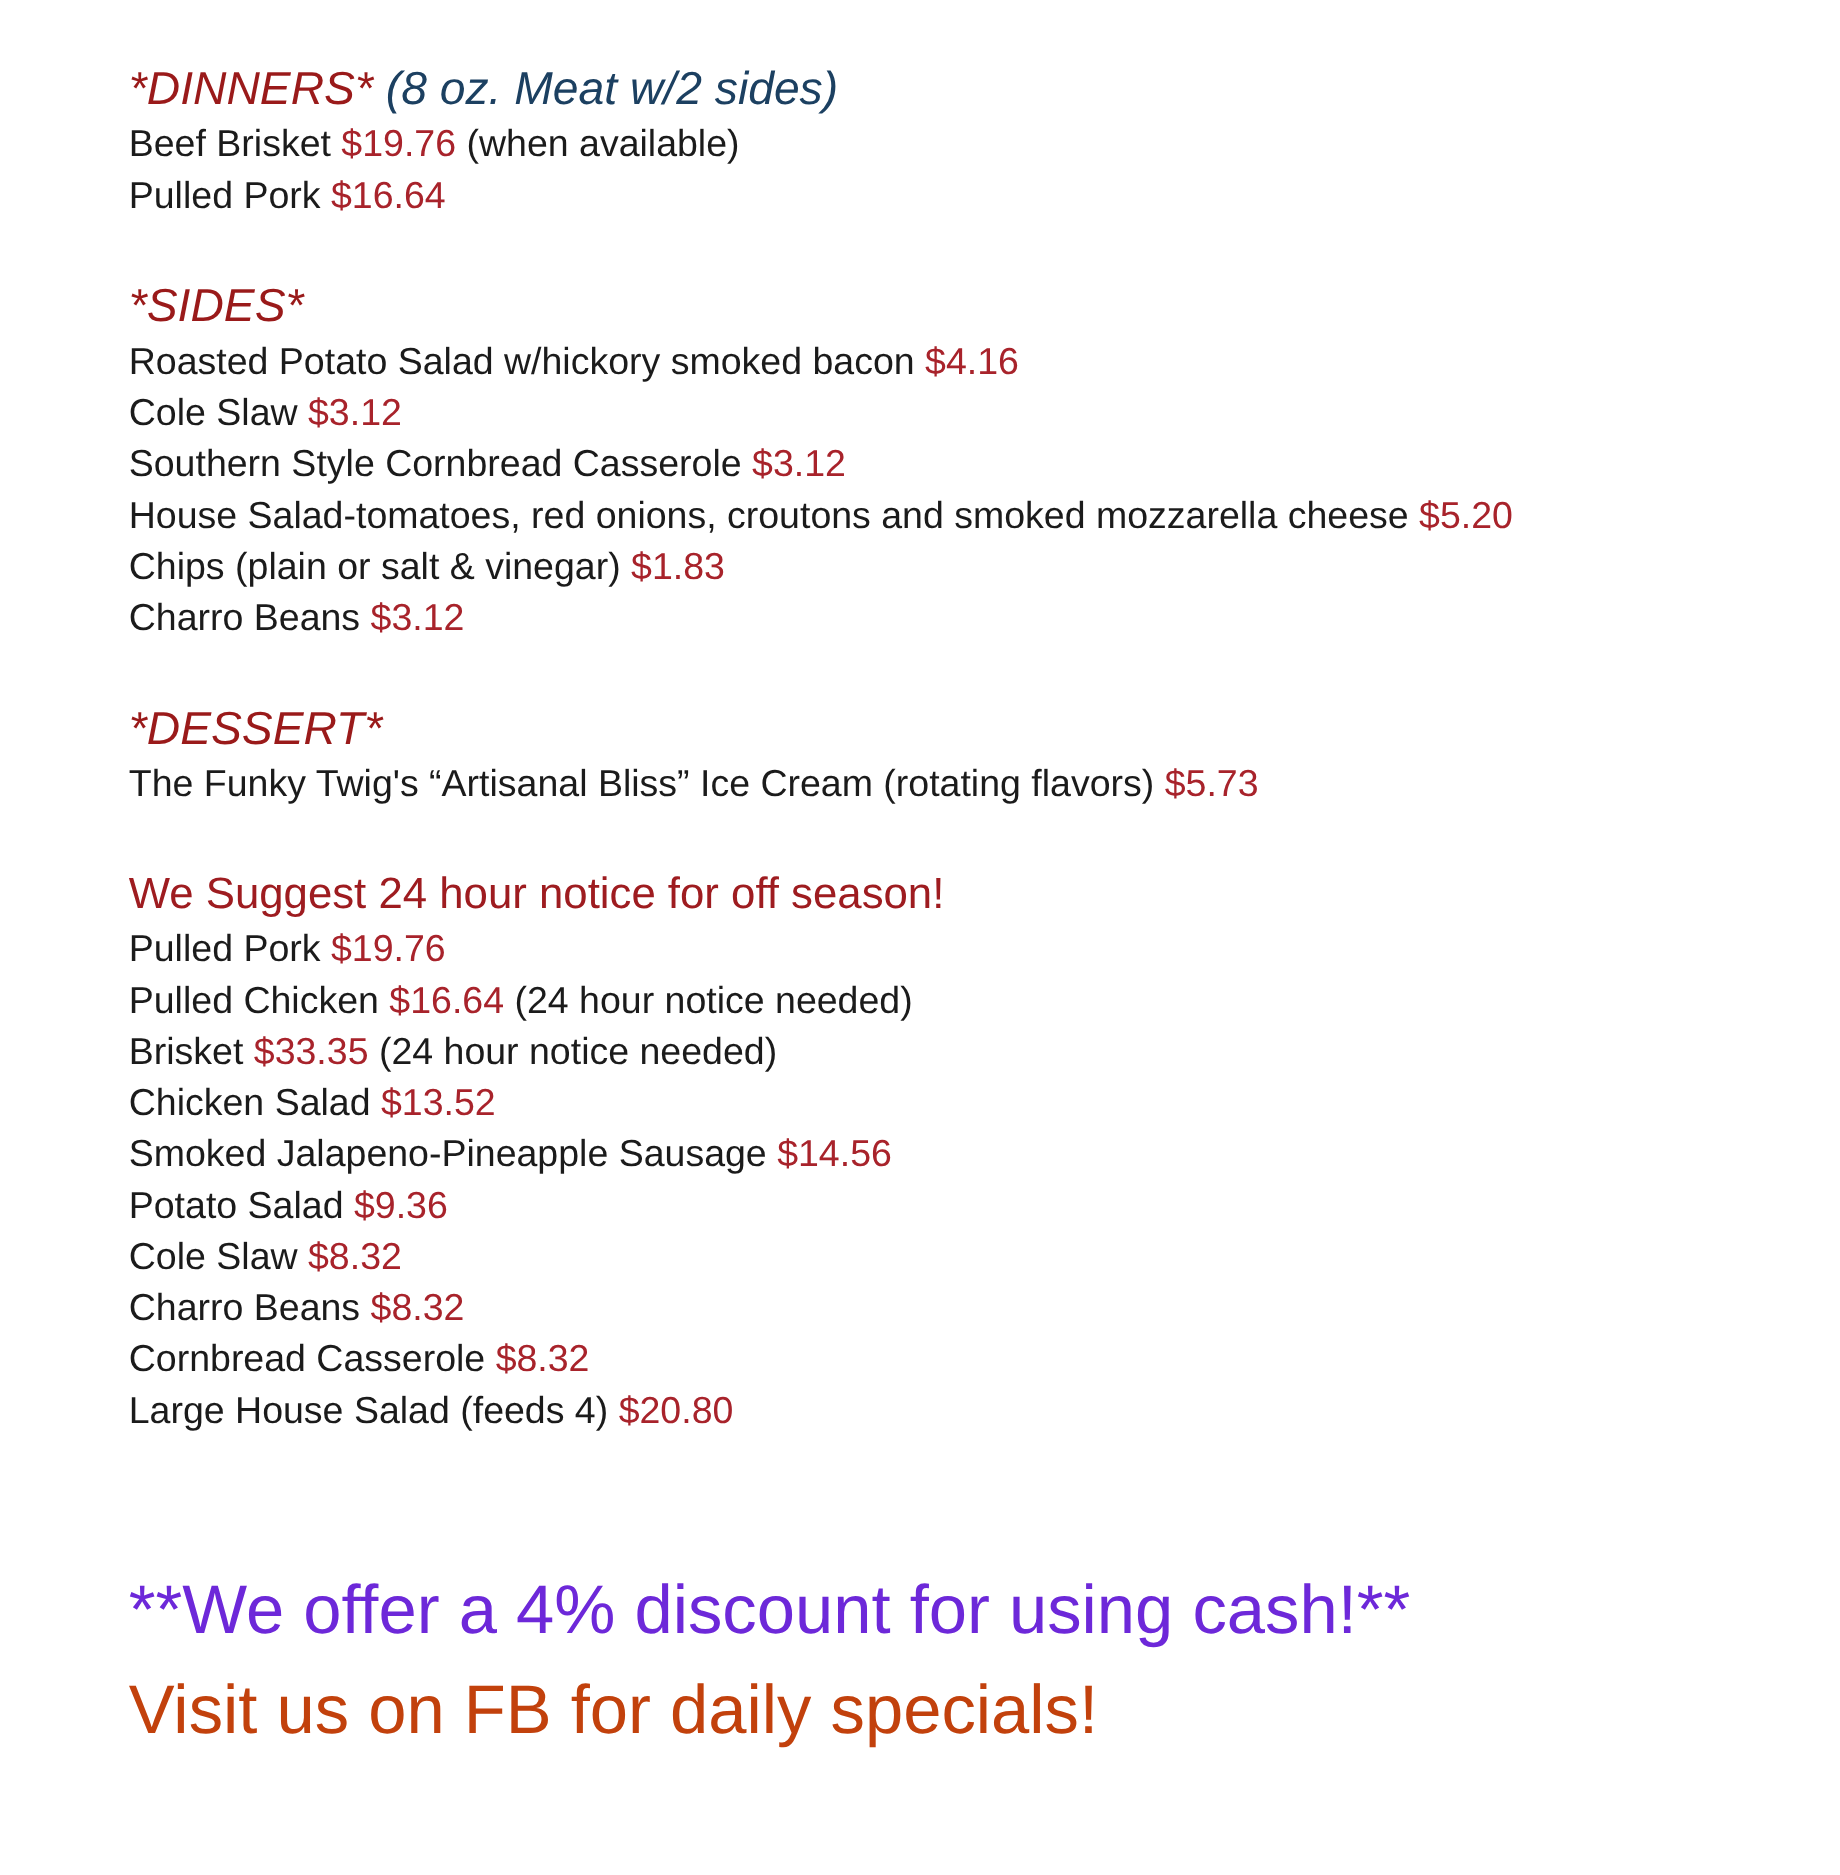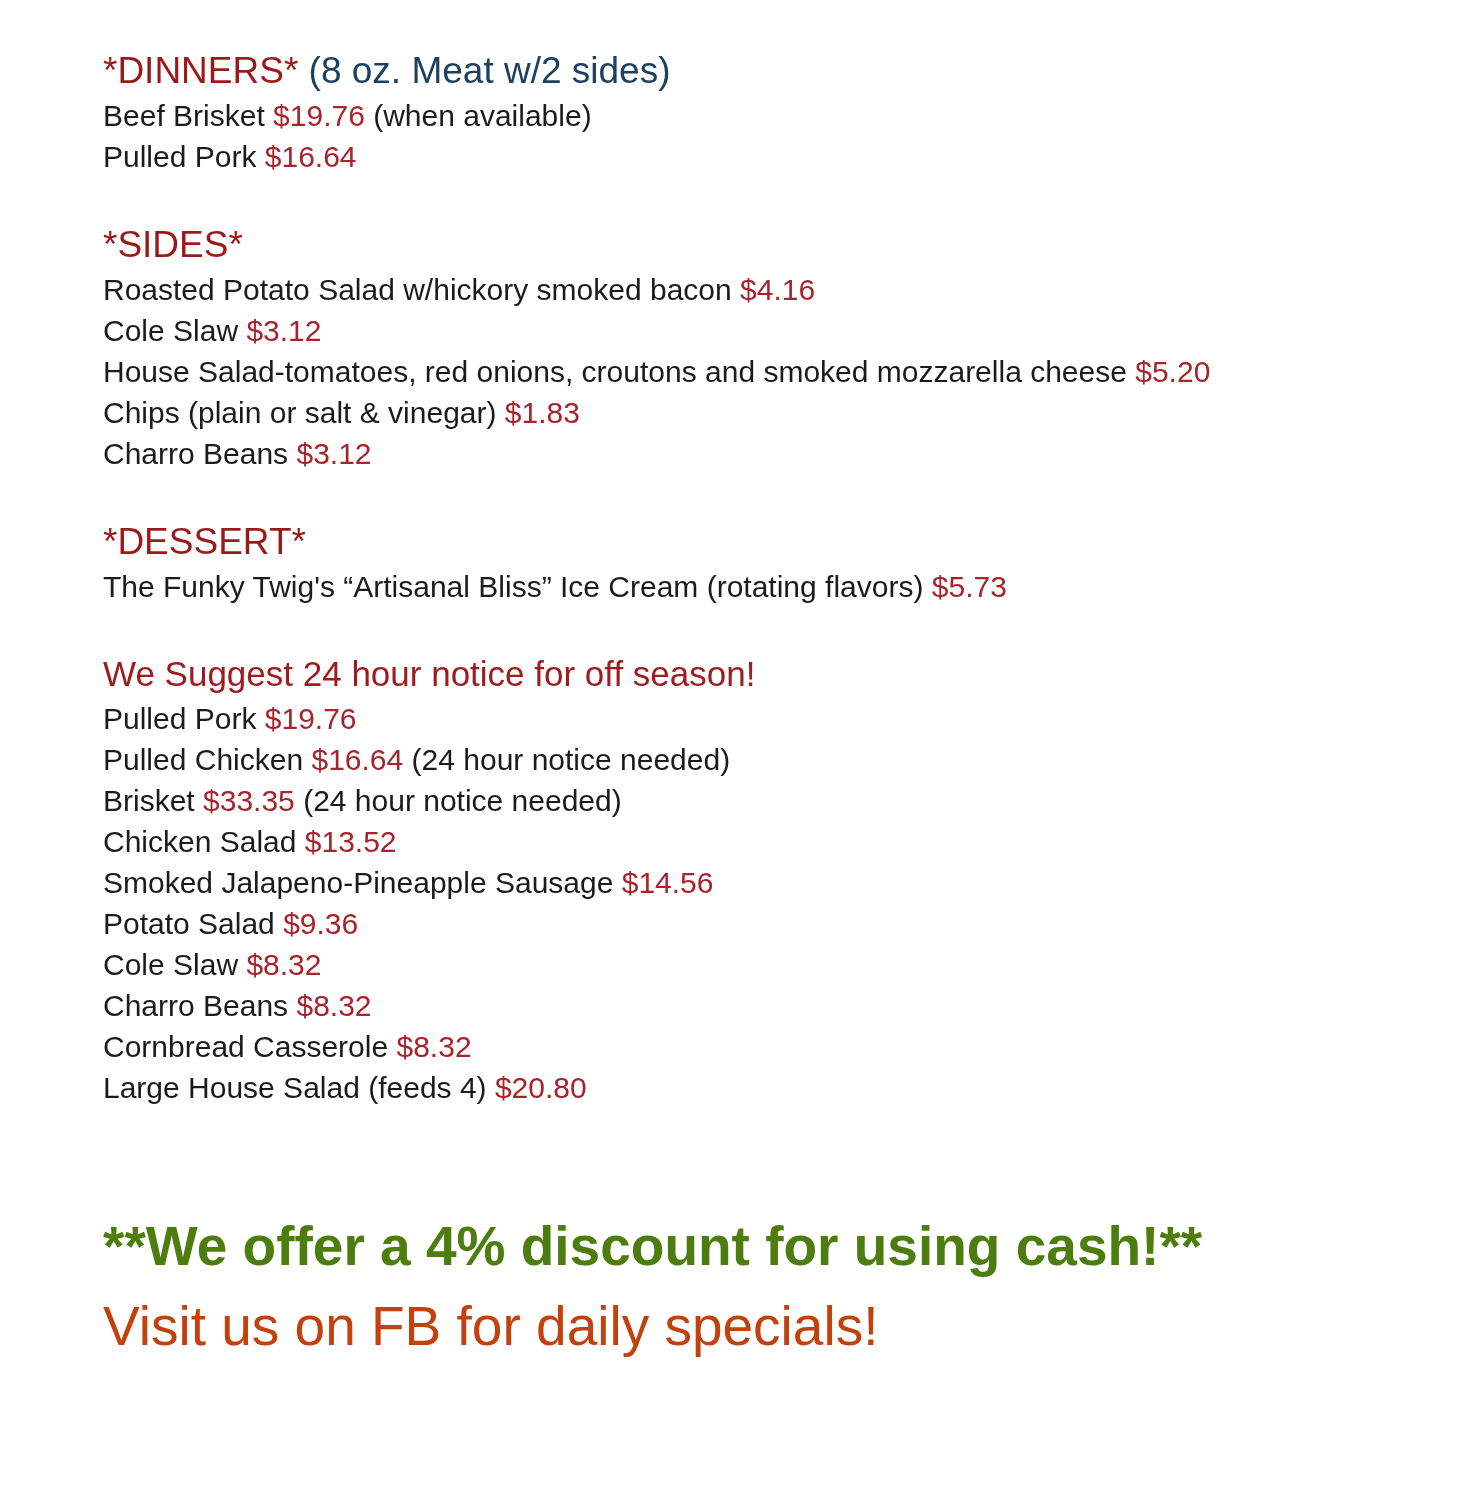--- a/index.html
+++ b/index.html
@@ -17,20 +17,21 @@
     padding: 46px 60px 40px 103px;
   }
   .section {
     margin: 0 0 43px 0;
   }
   .section-title-line {
     font-size: 37px;
     line-height: 49px;
     font-weight: 400;
     white-space: nowrap;
+    font-style: italic;
   }
   .section-title {
     color: #9a1a1a;
   }
   .section-title-suffix {
     color: #1c4061;
   }
   .section-sub {
     font-size: 35px;
     line-height: 48px;
@@ -52,23 +53,22 @@
   .item .nt {
     color: #1b1b1b;
     text-align: center;
   }
   .footer {
     margin-top: 98px;
   }
   .footer-cash {
     font-size: 55px;
     line-height: 80px;
-    color: #4d7c0f;
+    color: #6d28d9;
     white-space: nowrap;
-    font-weight: bold;
   }
   .footer-fb {
     font-size: 55px;
     line-height: 80px;
     color: #c2410c;
     white-space: nowrap;
   }
 </style>
 </head>
 <body>
@@ -94,20 +94,24 @@
   <div class="section">
     <div class="section-title-line">
       <span class="section-title">*SIDES*</span>
     </div>
     <div class="item">
       <span class="nm">Roasted Potato Salad w/hickory smoked bacon</span>
       <span class="pr">$4.16</span>
     </div>
     <div class="item">
       <span class="nm">Cole Slaw</span>
+      <span class="pr">$3.12</span>
+    </div>
+    <div class="item">
+      <span class="nm">Southern Style Cornbread Casserole</span>
       <span class="pr">$3.12</span>
     </div>
     <div class="item">
       <span class="nm">House Salad-tomatoes, red onions, croutons and smoked mozzarella cheese</span>
       <span class="pr">$5.20</span>
     </div>
     <div class="item">
       <span class="nm">Chips (plain or salt &amp; vinegar)</span>
       <span class="pr">$1.83</span>
     </div>

